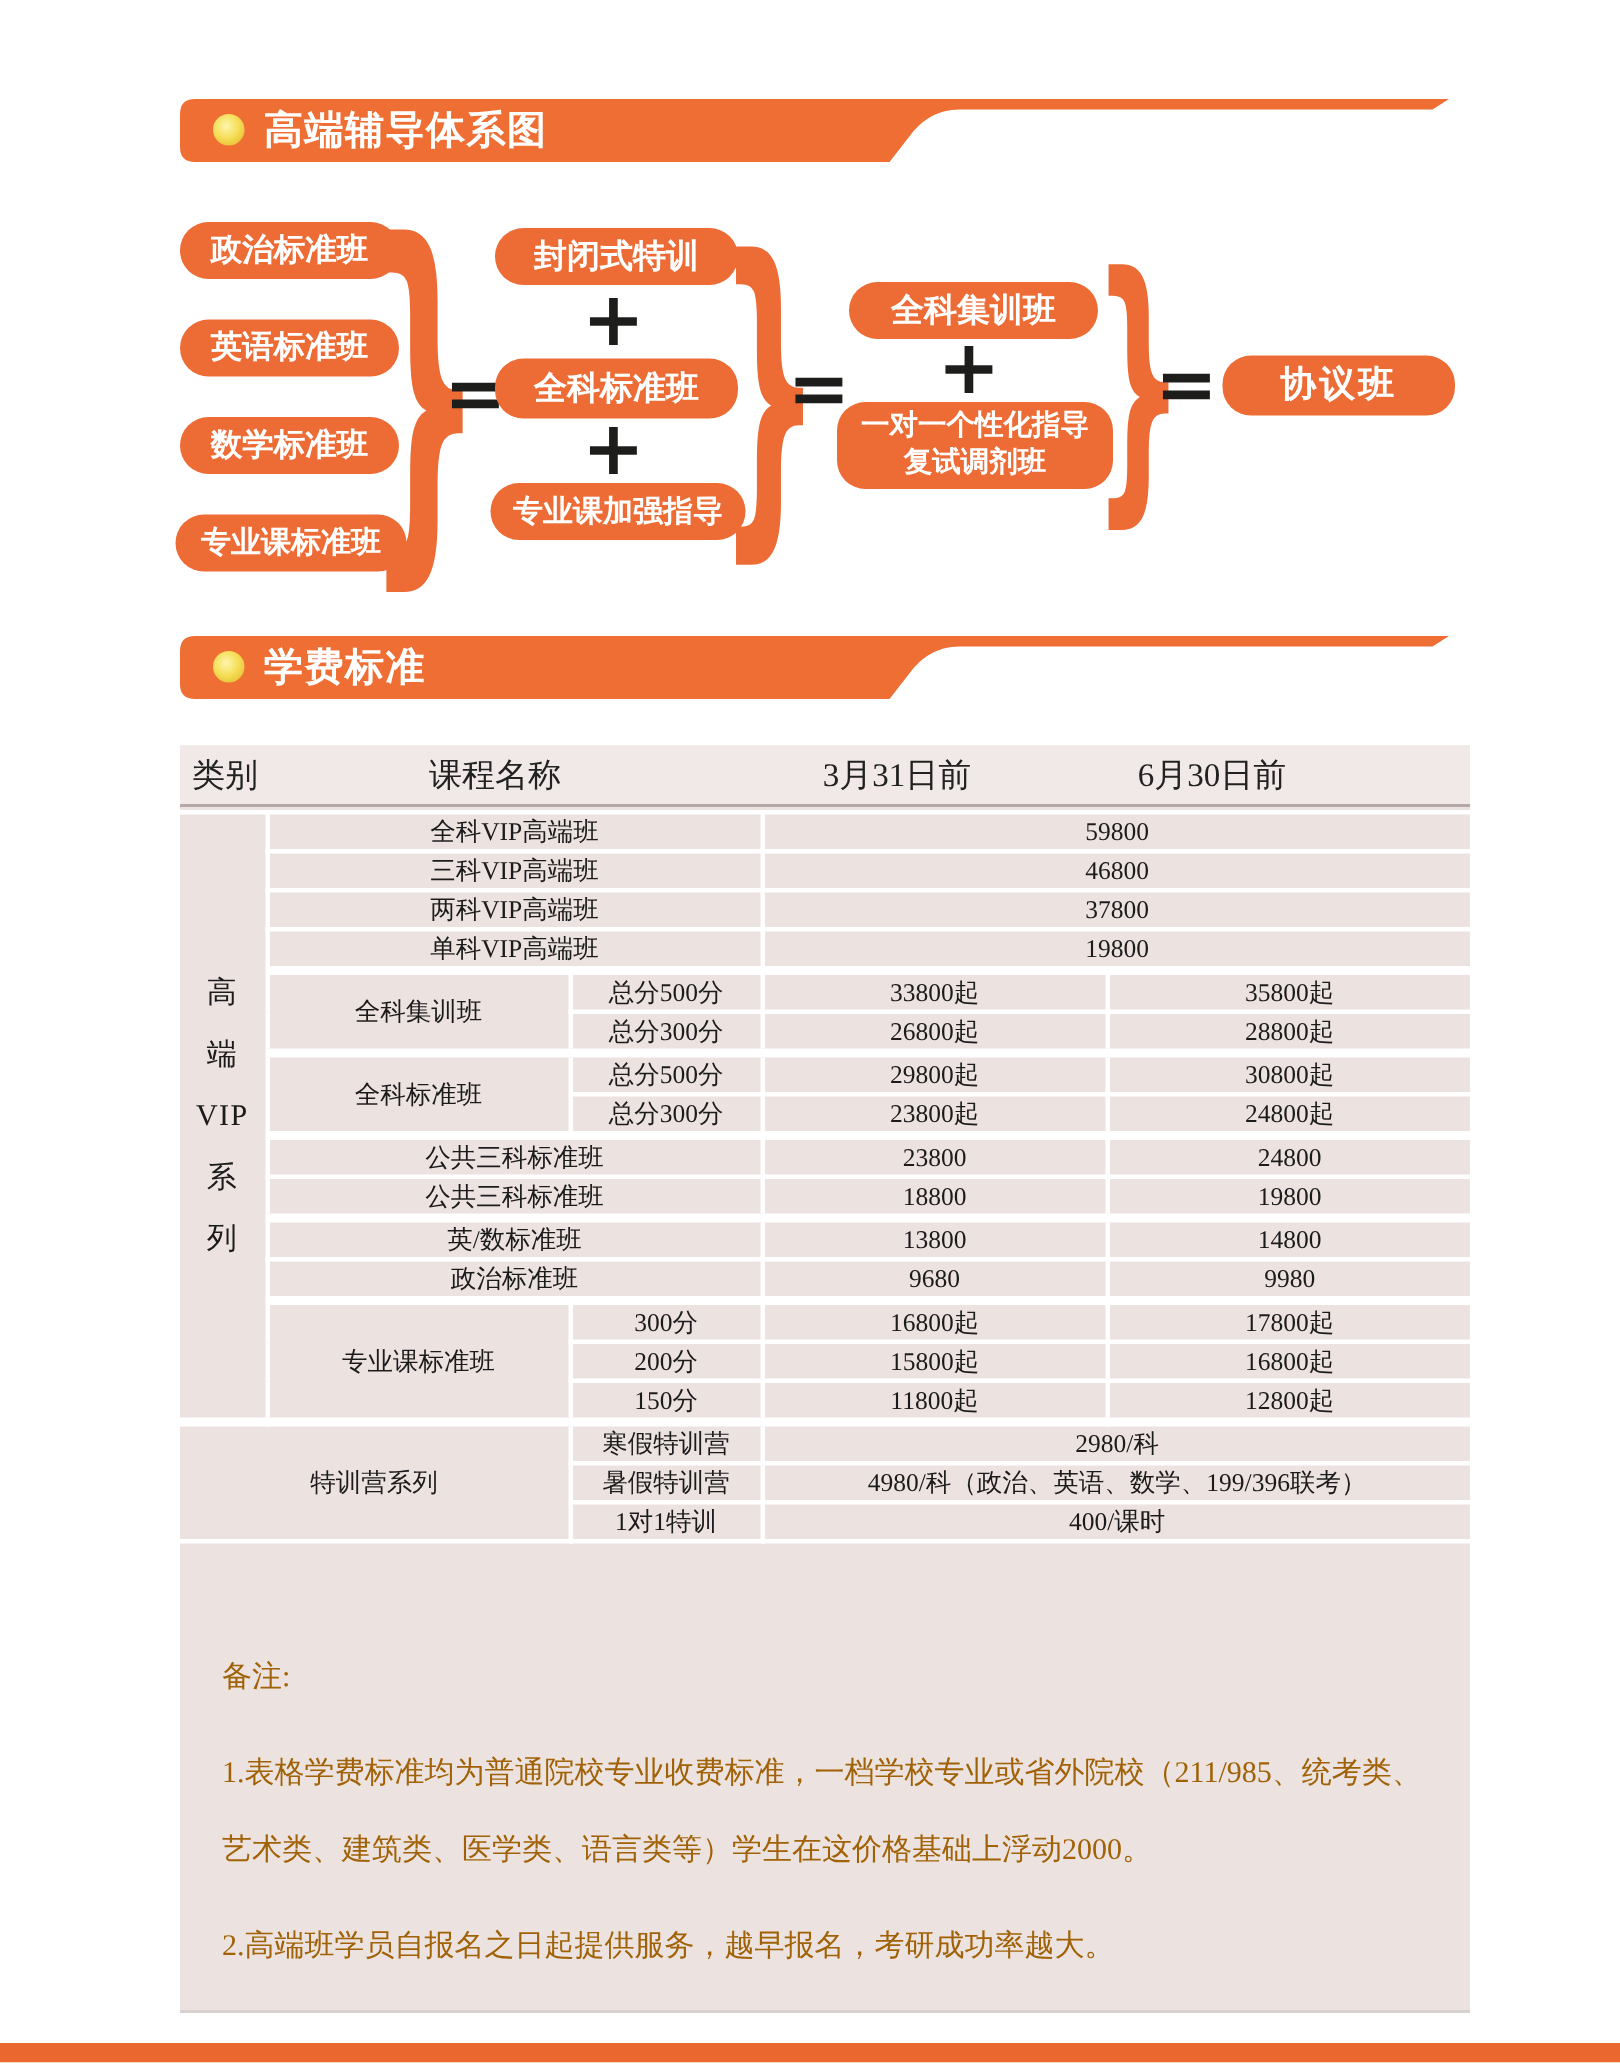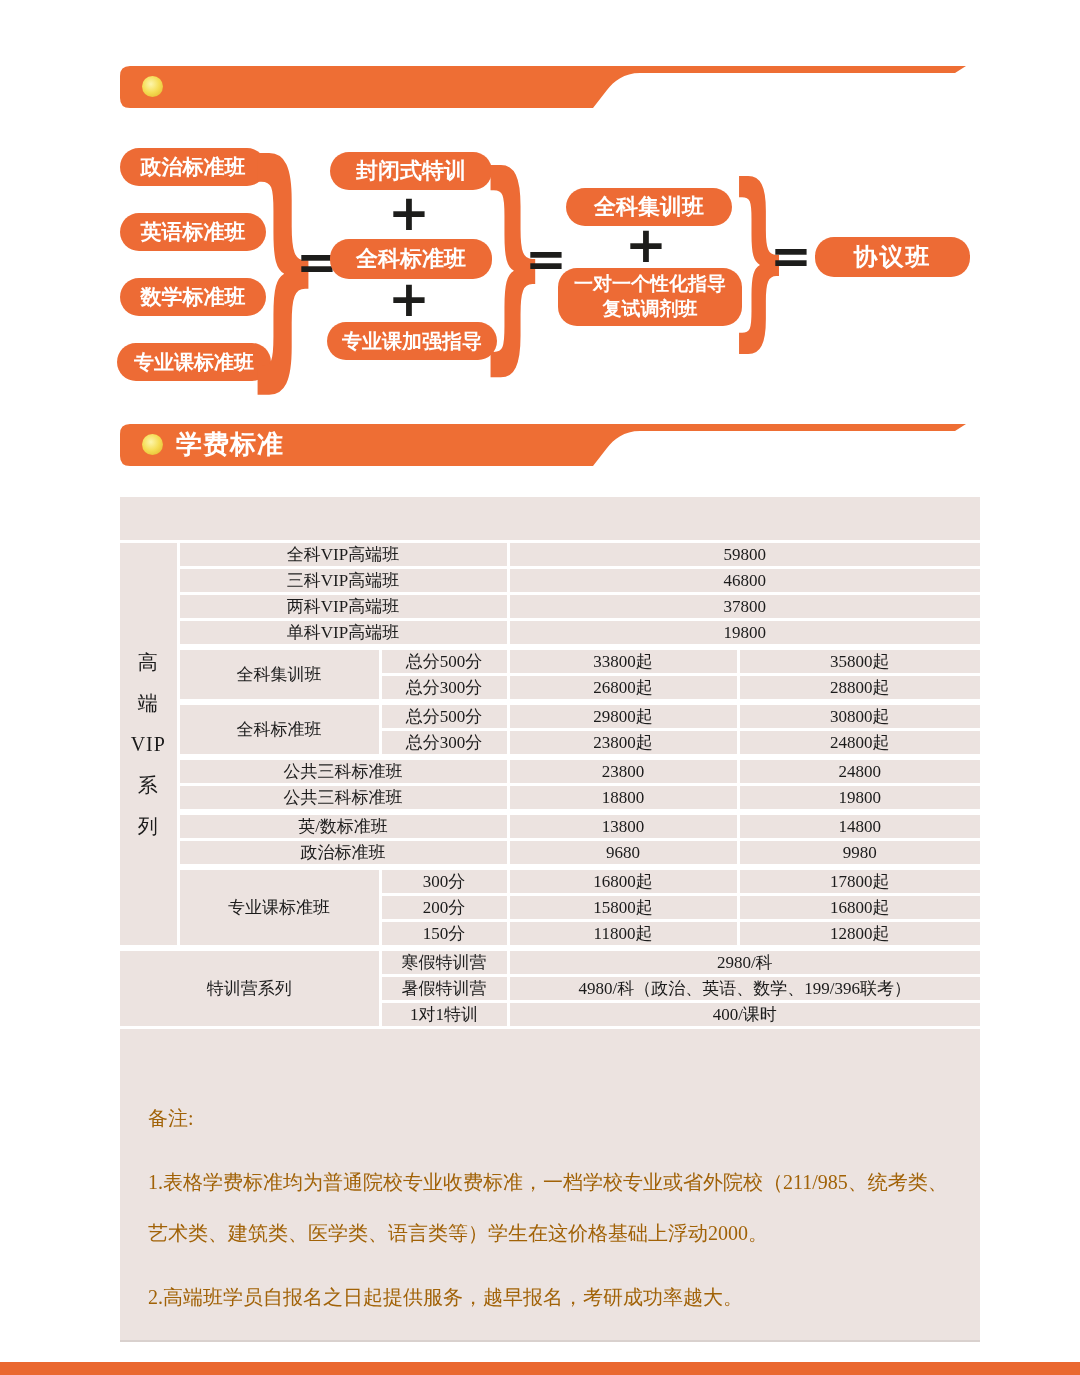--- a/index.html
+++ b/index.html
@@ -92,20 +92,21 @@
   .bottom-bar { position: absolute; left: 0; top: 1362px; width: 1080px; height: 13px; background: #ea6830; }
 </style>
 </head>
 <body>
 
 <div class="banner" style="top:66px">
   <svg width="856" height="42" viewBox="0 0 856 42">
     <path d="M10,0 H846 L835,7 H520 C504,7 494,15 487,24 L473,42 H10 Q0,42 0,32 V10 Q0,0 10,0 Z" fill="#ee6e34"></path>
   </svg>
   <span class="banner-dot"></span>
+  <span class="banner-title">高端辅导体系图</span>
 </div>
 
 <div>
 
   <div class="pill" style="left:120px;top:148px;width:146px;height:38px;font-size:21px">政治标准班</div>
   <div class="pill" style="left:120px;top:213px;width:146px;height:38px;font-size:21px">英语标准班</div>
   <div class="pill" style="left:120px;top:278px;width:146px;height:38px;font-size:21px">数学标准班</div>
   <div class="pill" style="left:117px;top:343px;width:154px;height:38px;font-size:20px">专业课标准班</div>
 
   <div class="brace brace-l">}</div>
@@ -134,20 +135,26 @@
 <div class="banner" style="top:424px">
   <svg width="856" height="42" viewBox="0 0 856 42">
     <path d="M10,0 H846 L835,7 H520 C504,7 494,15 487,24 L473,42 H10 Q0,42 0,32 V10 Q0,0 10,0 Z" fill="#ee6e34"></path>
   </svg>
   <span class="banner-dot"></span>
   <span class="banner-title">学费标准</span>
 </div>
 
 <div class="tuition-block">
 
+  <div class="thead-strip">
+    <span style="left:8px">类别</span>
+    <span style="left:210px" class="h-center">课程名称</span>
+    <span style="left:478px" class="h-center">3月31日前</span>
+    <span style="left:688px" class="h-center">6月30日前</span>
+  </div>
 
   <table class="tuition">
     <colgroup>
       <col style="width:58px">
         <col style="width:202px">
         <col style="width:128px">
         <col style="width:230px">
         <col style="width:242px">
     </colgroup>
     <tbody>

